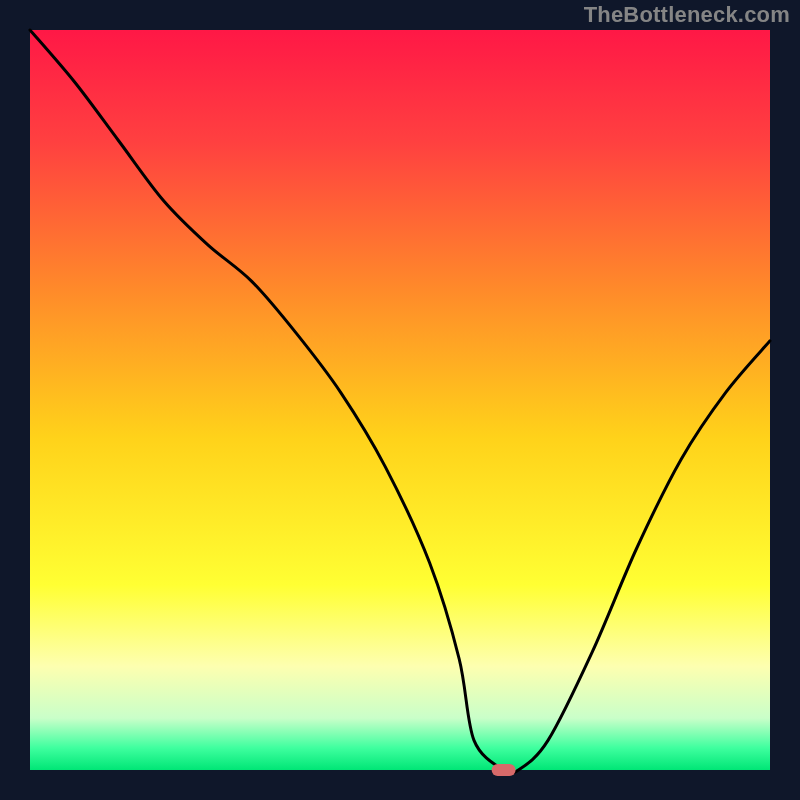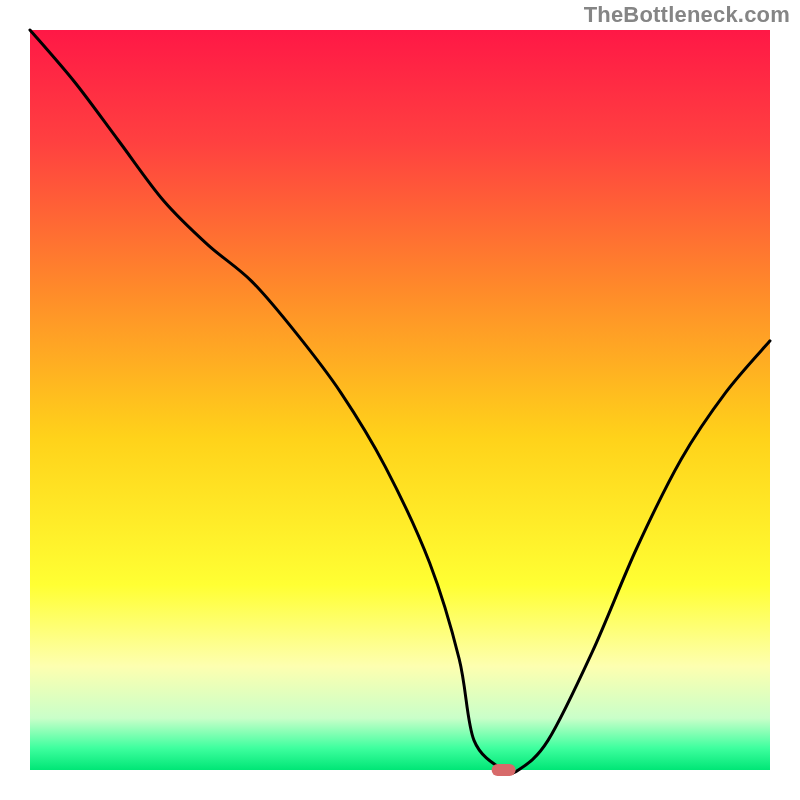--- a/index.html
+++ b/index.html
@@ -9,21 +9,21 @@
     height: 800px;
     background: #000;
     overflow: hidden;
   }
   .frame {
     position: absolute;
     left: 0;
     top: 0;
     width: 800px;
     height: 800px;
-    background: #ffffff;
+    background: #0f172a;
   }
   .watermark {
     position: absolute;
     top: 2px;
     right: 10px;
     font-family: Arial, Helvetica, sans-serif;
     font-size: 22px;
     font-weight: 600;
     color: #858585;
     letter-spacing: 0.2px;

